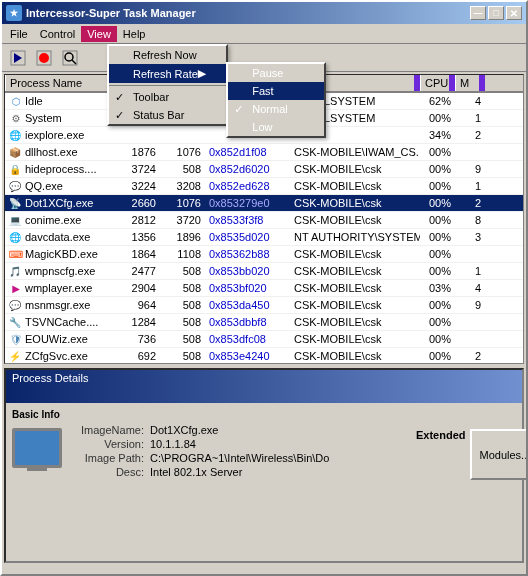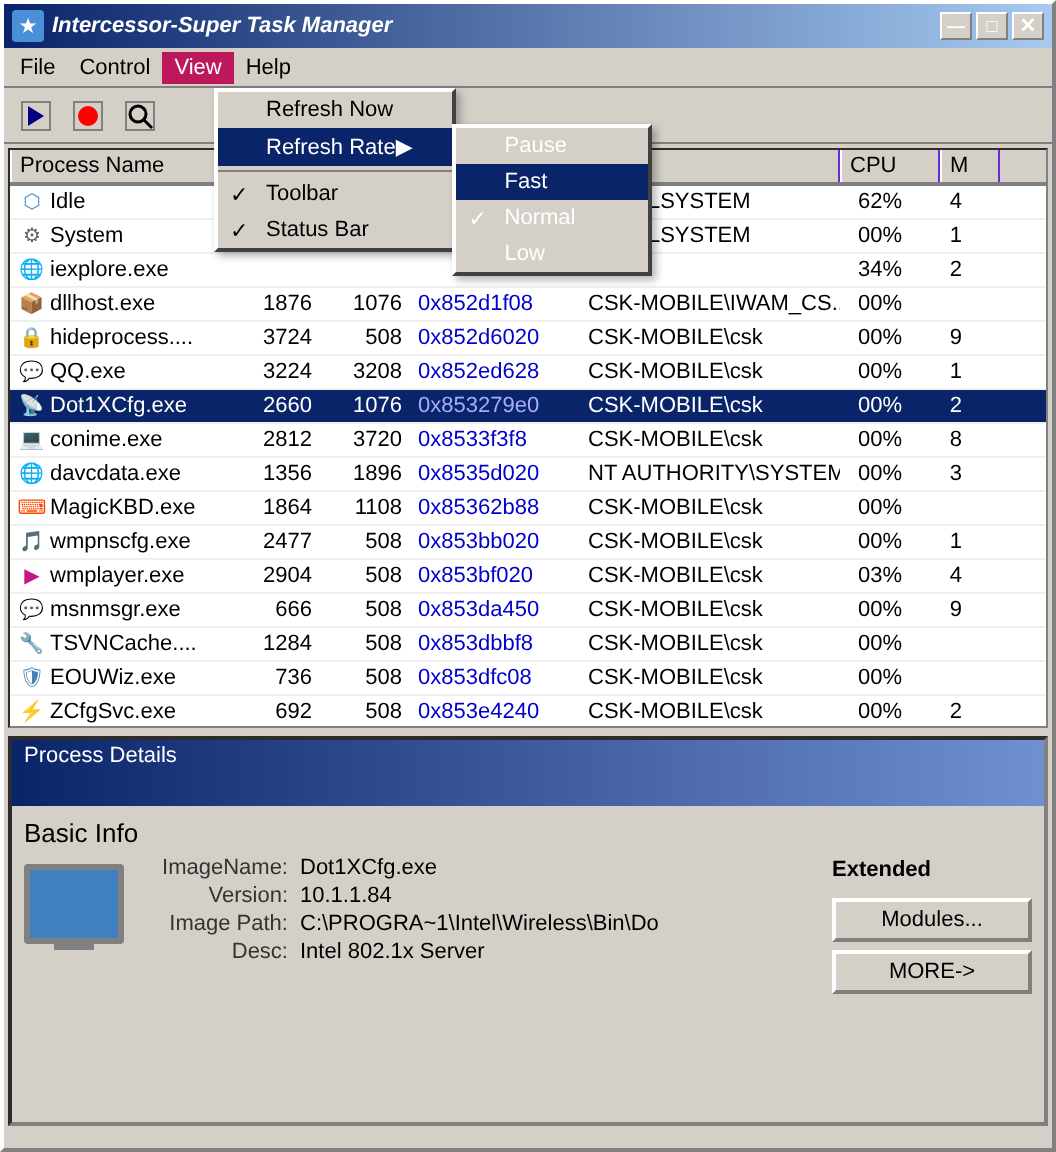--- a/index.html
+++ b/index.html
@@ -40,21 +40,21 @@
       height: 16px;
       margin-right: 4px;
       background: #4a90d9;
       border-radius: 2px;
       display: flex; align-items: center; justify-content: center;
       font-size: 9px;
       color: white;
       flex-shrink: 0;
     }
 
-    .titlebar-title { flex: 1; font-style: italic; }
+    .titlebar-title { flex: 1; }
 
     .titlebar-buttons {
       display: flex;
       gap: 2px;
     }
 
     .titlebar-btn {
       width: 16px;
       height: 14px;
       background: #d4d0c8;
@@ -130,36 +130,36 @@
     }
 
     .table-header {
       display: flex;
       background: #d4d0c8;
       border-bottom: 2px solid #808080;
       height: 18px;
     }
 
     .col-header {
-      border-right: 1px solid #6d28d9;
+      border-right: 6px solid #6d28d9;
       border-left: 1px solid #fff;
       padding: 1px 4px;
       font-size: 11px;
       cursor: pointer;
       white-space: nowrap;
       overflow: hidden;
       display: flex; align-items: center;
     }
 
     .col-process { width: 110px; }
     .col-pid { width: 45px; }
     .col-mem { width: 45px; }
     .col-base { width: 85px; }
     .col-user { width: 130px; }
-    .col-cpu { width: 50px; }
+    .col-cpu { width: 35px; }
     .col-m { width: 30px; }
 
     .table-body {
       overflow-y: auto;
       height: calc(100% - 18px);
     }
 
     .table-row {
       display: flex;
       height: 17px;
@@ -217,22 +217,22 @@
       display: flex;
       padding: 6px;
       gap: 10px;
     }
 
     .basic-info {
       flex: 1;
     }
 
     .basic-info-title {
-      font-weight: normal;
-      font-size: 13px;
+      font-weight: bold;
+      font-size: 10px;
       margin-bottom: 4px;
     }
 
     .monitor-icon {
       width: 50px;
       height: 40px;
       background: #4080c0;
       border: 3px solid #808080;
       border-radius: 2px;
       margin-bottom: 4px;
@@ -261,21 +261,21 @@
       text-align: right;
       padding-right: 6px;
       color: #333;
     }
 
     .info-value { color: #000; }
 
     .extended-panel {
       width: 100px;
       display: flex;
-      flex-direction: column;
+      flex-direction: row;
       gap: 4px;
       padding-top: 20px;
     }
 
     .extended-title {
       font-weight: bold;
       font-size: 11px;
       margin-bottom: 4px;
     }
 
@@ -604,21 +604,21 @@
     <div class="table-cell cell-base" style="color:#0000cc">0x853bf020</div>
     <div class="table-cell cell-user">CSK-MOBILE\csk</div>
     <div class="table-cell cell-cpu">03%</div>
     <div class="table-cell cell-m">4</div>
   </div>
           <div class="table-row">
     <div class="table-cell cell-process">
       <div class="process-icon" style="color:#008b8b;font-size:10px;">💬</div>
       <span style="overflow:hidden;text-overflow:ellipsis;white-space:nowrap;">msnmsgr.exe</span>
     </div>
-    <div class="table-cell cell-pid">666</div>
+    <div class="table-cell cell-pid">964</div>
     <div class="table-cell cell-mem">508</div>
     <div class="table-cell cell-base" style="color:#0000cc">0x853da450</div>
     <div class="table-cell cell-user">CSK-MOBILE\csk</div>
     <div class="table-cell cell-cpu">00%</div>
     <div class="table-cell cell-m">9</div>
   </div>
           <div class="table-row">
     <div class="table-cell cell-process">
       <div class="process-icon" style="color:#daa520;font-size:10px;">🔧</div>
       <span style="overflow:hidden;text-overflow:ellipsis;white-space:nowrap;">TSVNCache....</span>

